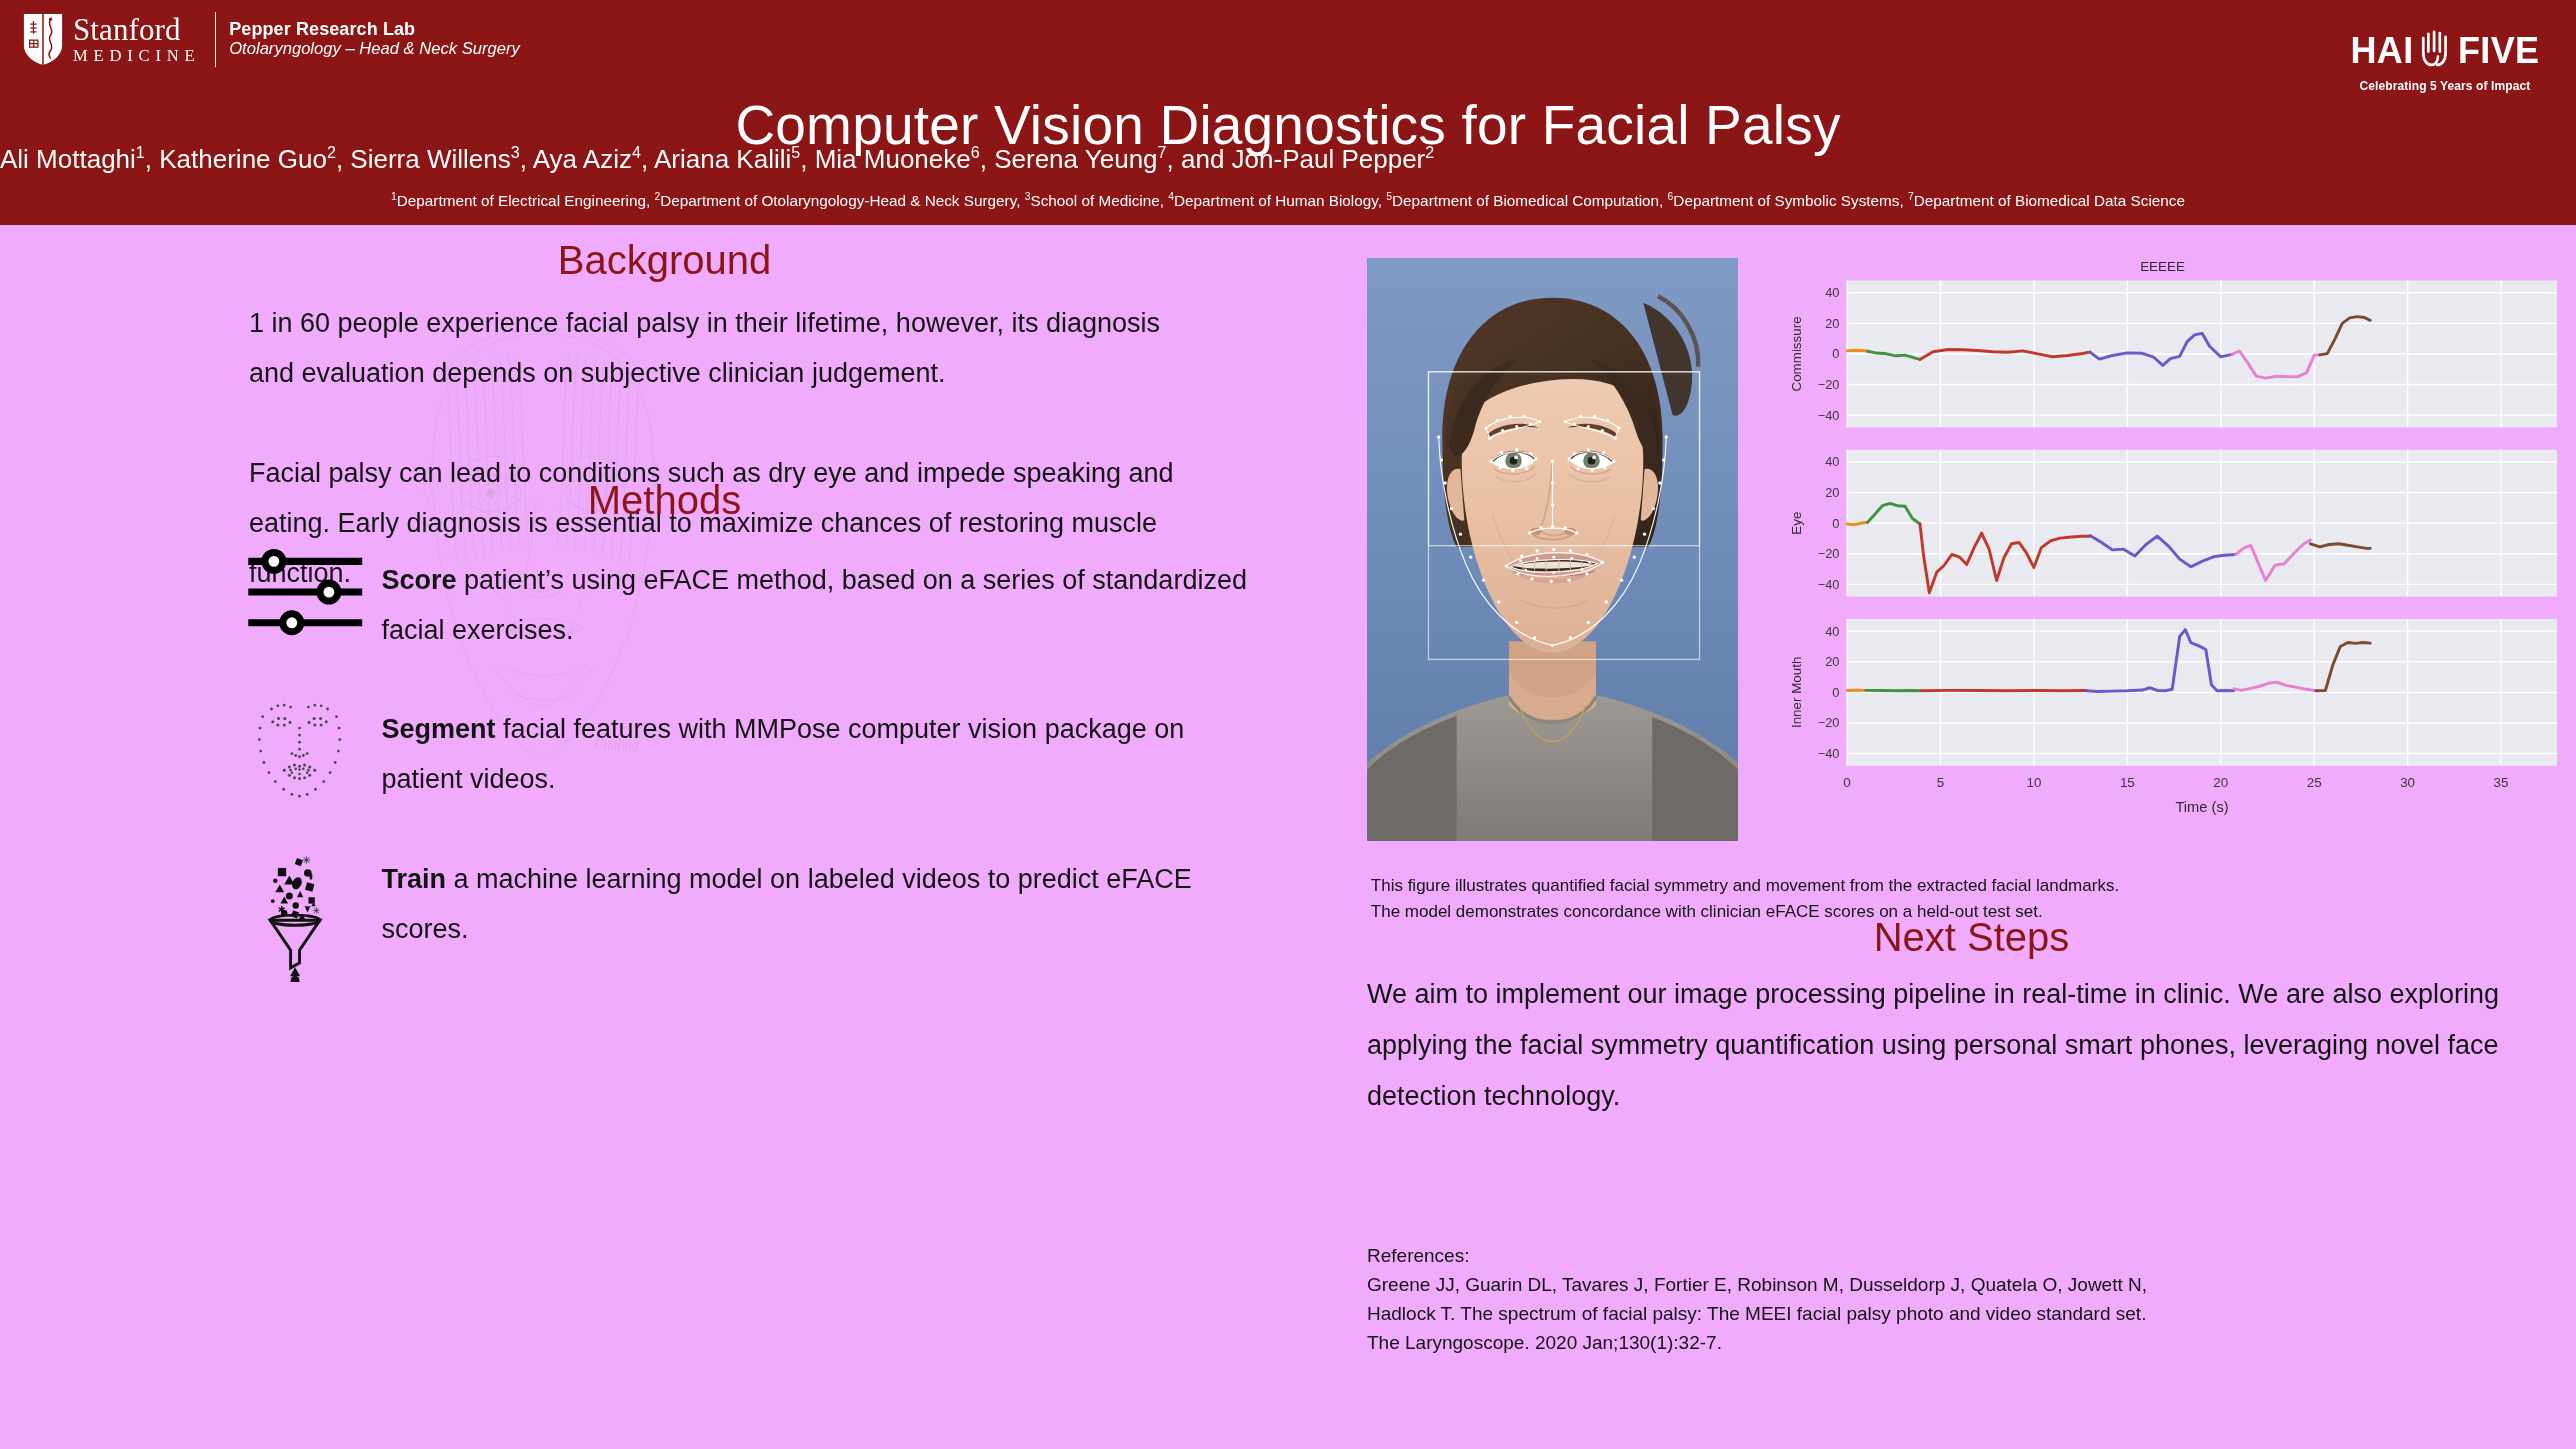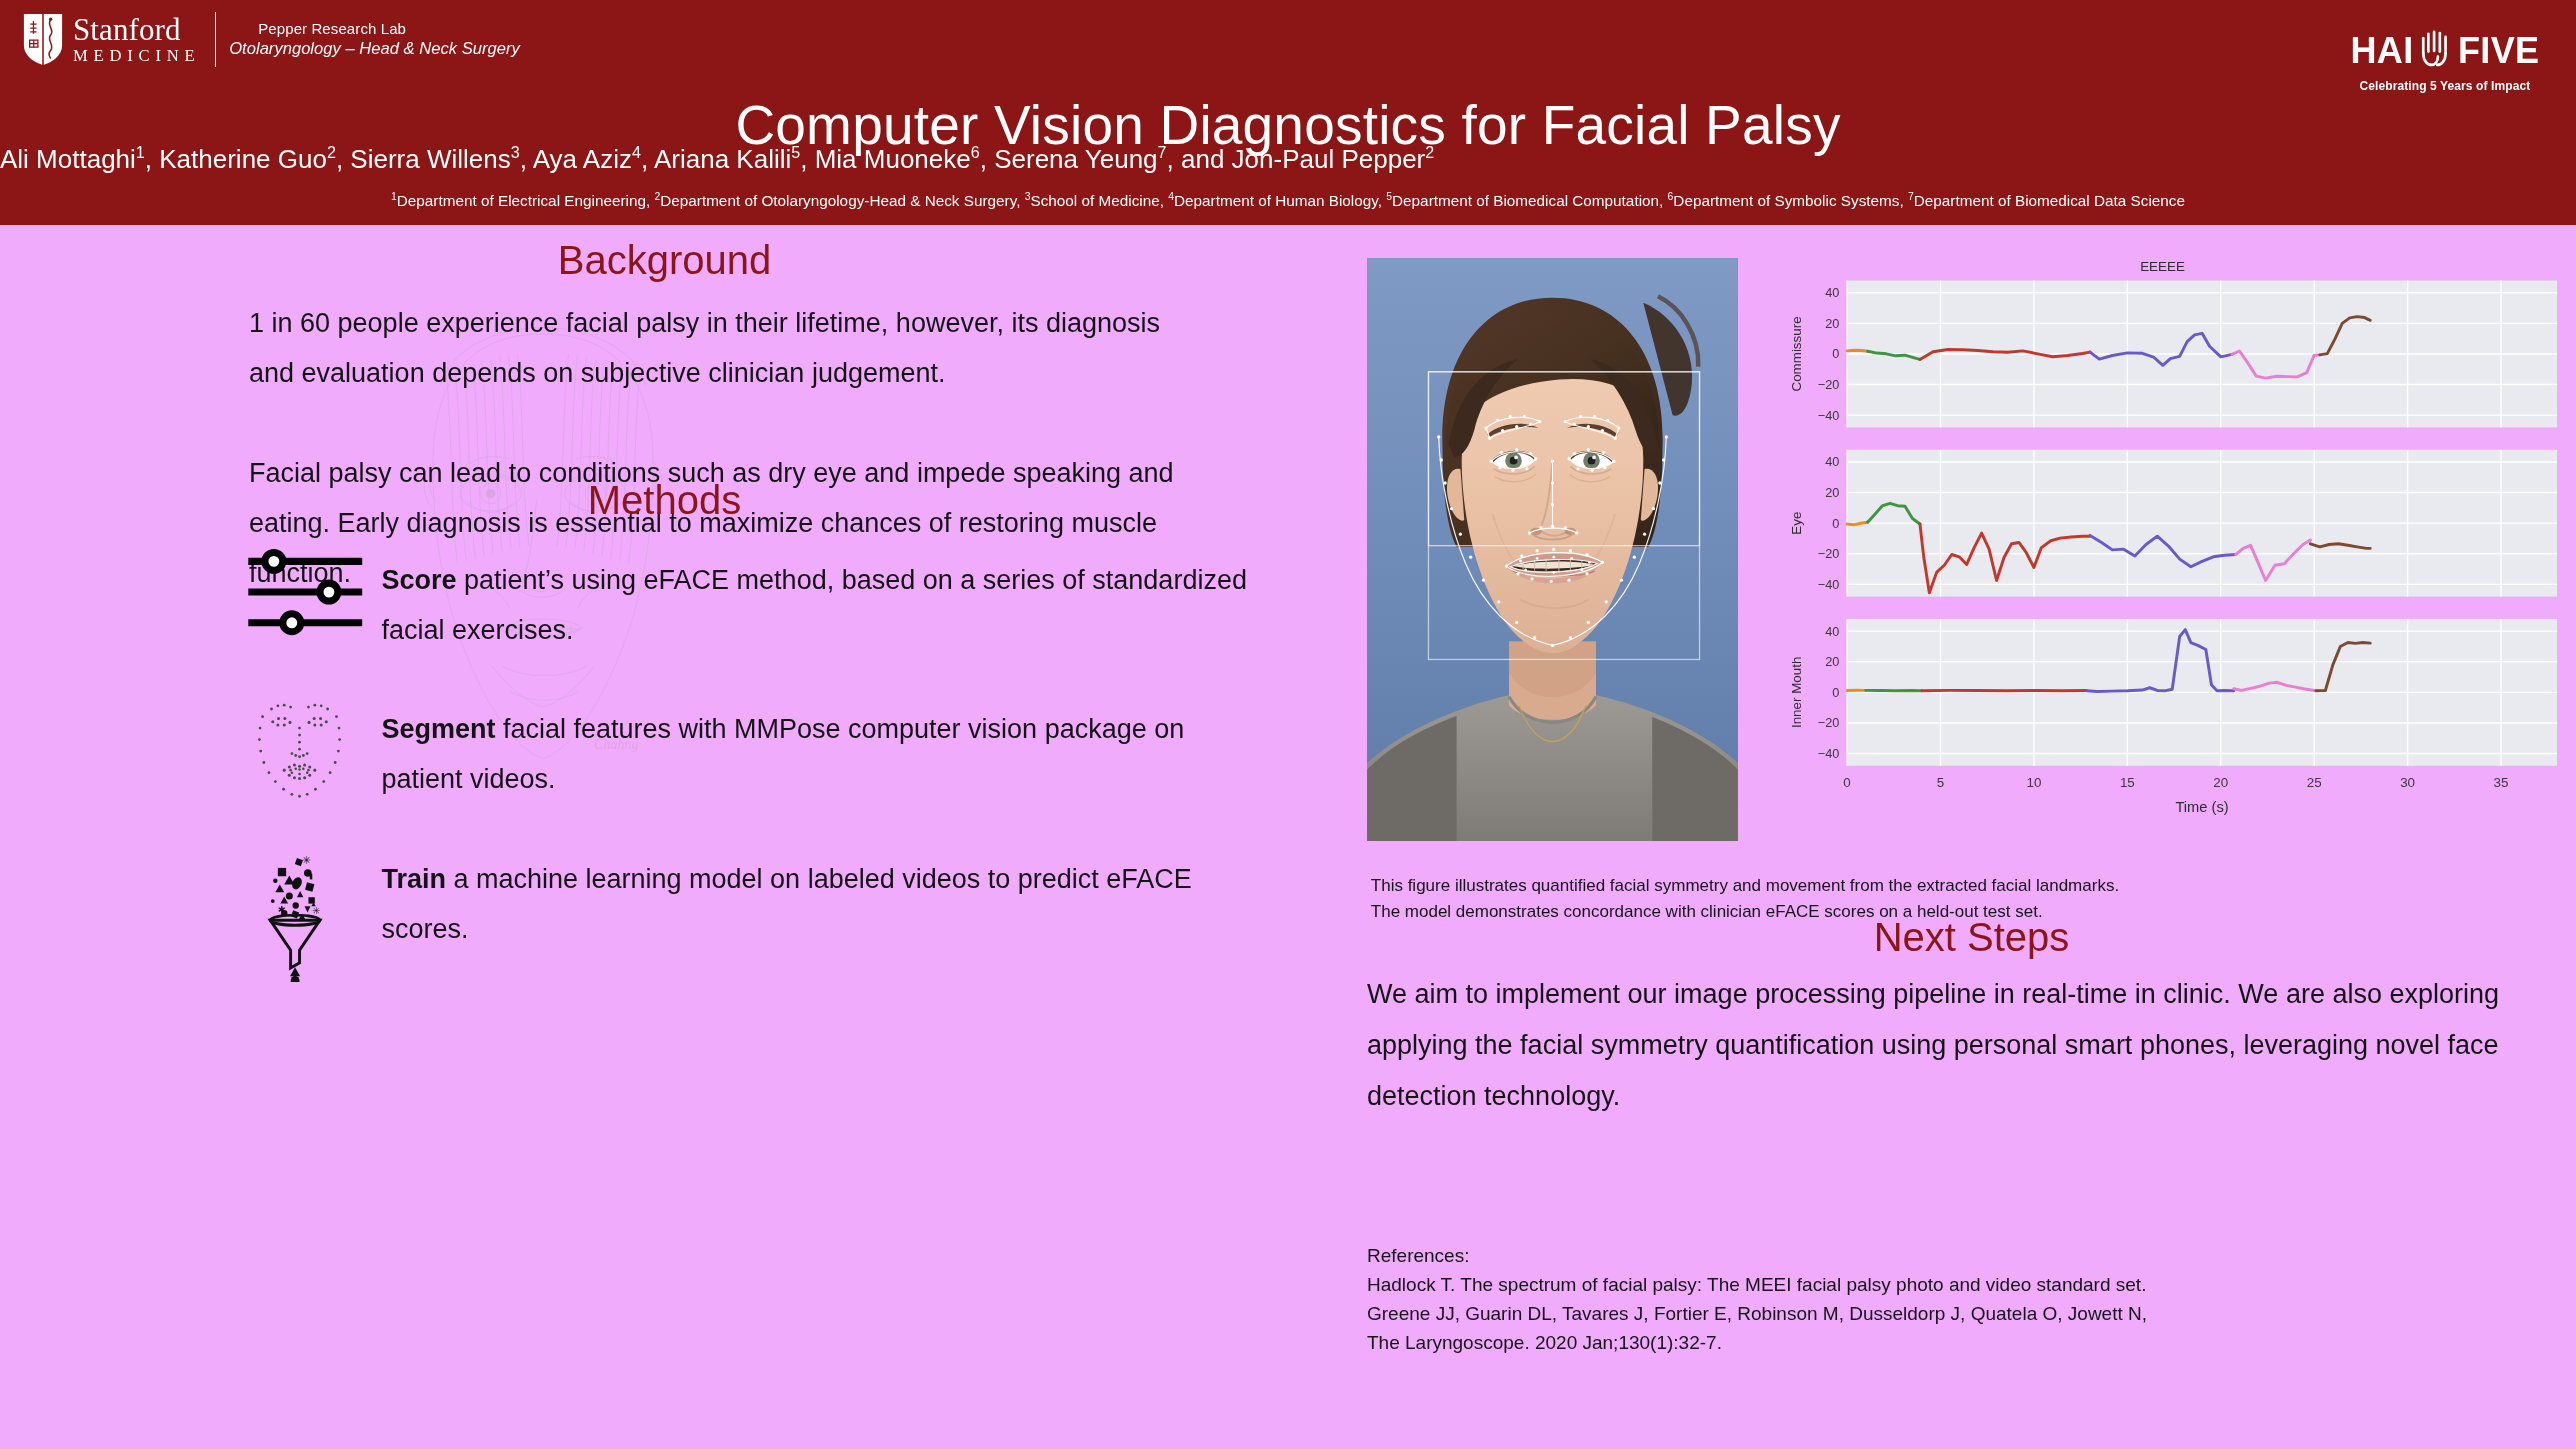--- a/index.html
+++ b/index.html
@@ -19,21 +19,21 @@
   .stanford-name {
     color:#fff; font-family:"Liberation Serif", serif; font-size:31px;
     line-height:33px; letter-spacing:0.1px;
   }
   .stanford-medicine {
     color:#fff; font-family:"Liberation Serif", serif; font-size:16.6px;
     letter-spacing:5.8px; line-height:19px;
   }
   .logo-divider { width:1.9px; background:#fff; height:55px; margin:0 12.8px 0 14px; flex:0 0 auto; }
   .lab-block { color:#fff; }
-  .lab-name { font-size:15px; line-height:20.4px; font-weight:400; letter-spacing:0.1px;margin-left:29px; }
+  .lab-name { font-size:18px; line-height:20.4px; font-weight:700; letter-spacing:0.1px; }
   .lab-dept { font-size:16.6px; line-height:20px; font-style:italic; font-weight:400; }
 
   .poster-title {
     position:absolute; left:0; right:0; top:51px; text-align:center;
     color:#ffffff; font-size:55px; line-height:61px; font-weight:400;
     letter-spacing:0.2px;
     margin-top:44px;
   }
   .poster-authors {
     position:absolute; left:0; right:0; top:137px; text-align:left;
@@ -679,20 +679,20 @@
         <div>This figure illustrates quantified facial symmetry and movement from the extracted facial landmarks.</div>
         <div>The model demonstrates concordance with clinician eFACE scores on a held-out test set.</div>
       </div>
     </div>
 
     <div class="section-head" id="next-head">Next Steps</div>
     <div id="next-para">We aim to implement our image processing pipeline in real-time in clinic. We are also exploring applying the facial symmetry quantification using personal smart phones, leveraging novel face detection technology.</div>
 
     <div class="references">
       <div>References:</div>
+      <div>Greene JJ, Guarin DL, Tavares J, Fortier E, Robinson M, Dusseldorp J, Quatela O, Jowett N,</div>
       <div>Hadlock T. The spectrum of facial palsy: The MEEI facial palsy photo and video standard set.</div>
-      <div>Greene JJ, Guarin DL, Tavares J, Fortier E, Robinson M, Dusseldorp J, Quatela O, Jowett N,</div>
       <div>The Laryngoscope. 2020 Jan;130(1):32-7.</div>
     </div>
 
   </div>
 </div>
 
 
 </body></html>

